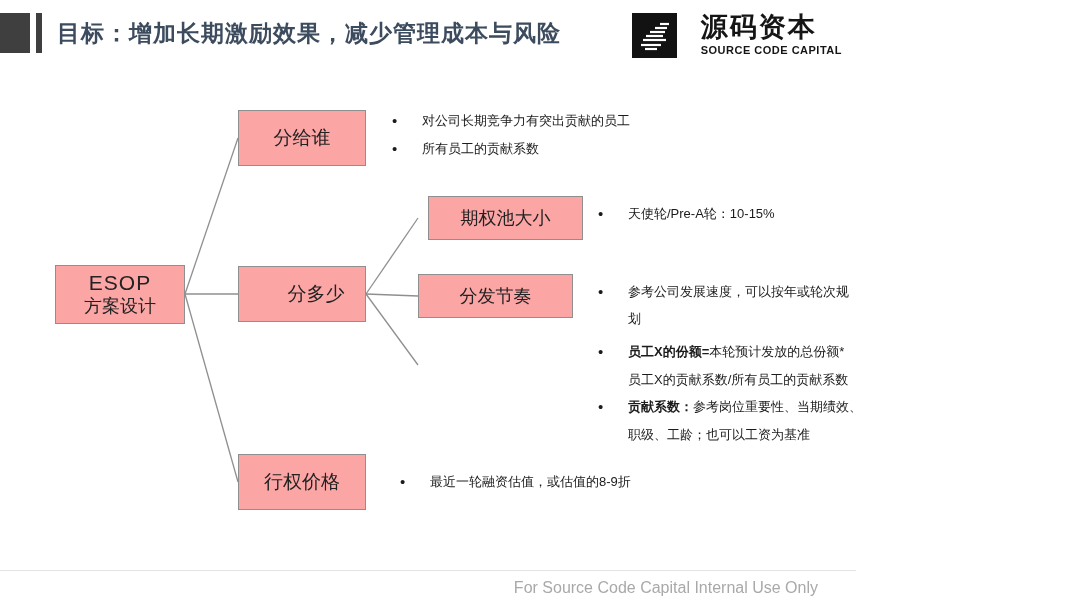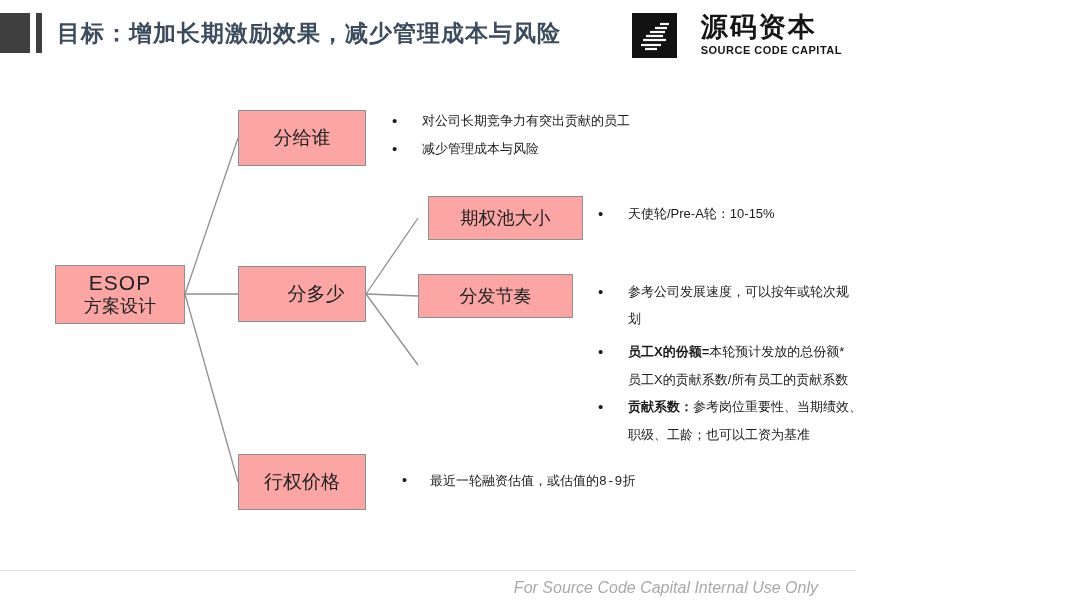--- a/index.html
+++ b/index.html
@@ -44,25 +44,25 @@
   .notes { position:absolute; color:#1b1b1b; font-size:13px; line-height:27px; }
   .brow { display:flex; align-items:flex-start; }
   .bdot { flex:none; width:30px; }
   .bdot::before { content:"\2022"; font-size:15px; }
   .brow.cont .bdot::before { content:""; }
   .b { font-weight:bold; }
   #notes-who   { left:392px; top:107px; }
   #notes-pool  { left:598px; top:200px; }
   #notes-pace  { left:598px; top:278px; }
   #notes-share { left:598px; top:338px; width:470px; }
-  #notes-price { left:400px; top:468px;font-family:Liberation Mono, monospace; }
+  #notes-price { left:400px; top:468px; }
 
   
   .footer-line { position:absolute; left:0; top:570px; width:1080px; height:1px; background:#e4e4e4; }
-  .footer-text { position:absolute; top:579px; right:38px; font-size:16px; color:#a9a9a9; white-space:nowrap;font-style:italic; }
+  .footer-text { position:absolute; top:579px; right:38px; font-size:16px; color:#a9a9a9; white-space:nowrap; }
 </style>
 </head>
 <body>
 
 <div class="slide">
 
   <div class="deco-square"></div>
   <div class="deco-bar"></div>
   <h1 class="title">目标：增加长期激励效果，减少管理成本与风险</h1>
 
@@ -106,21 +106,21 @@
   <div class="box" id="box-pool">期权池大小</div>
   <div class="box" id="box-pace">分发节奏</div>
 
   <div class="notes" id="notes-who">
     <div class="brow">
       <span class="bdot"></span>
       <span>对公司长期竞争力有突出贡献的员工</span>
     </div>
     <div class="brow">
       <span class="bdot"></span>
-      <span>减少管理成本与风险</span>
+      <span>所有员工的贡献系数</span>
     </div>
   </div>
 
   <div class="notes" id="notes-pool">
     <div class="brow">
       <span class="bdot"></span>
       <span>天使轮/Pre-A轮：10-15%</span>
     </div>
   </div>
 

